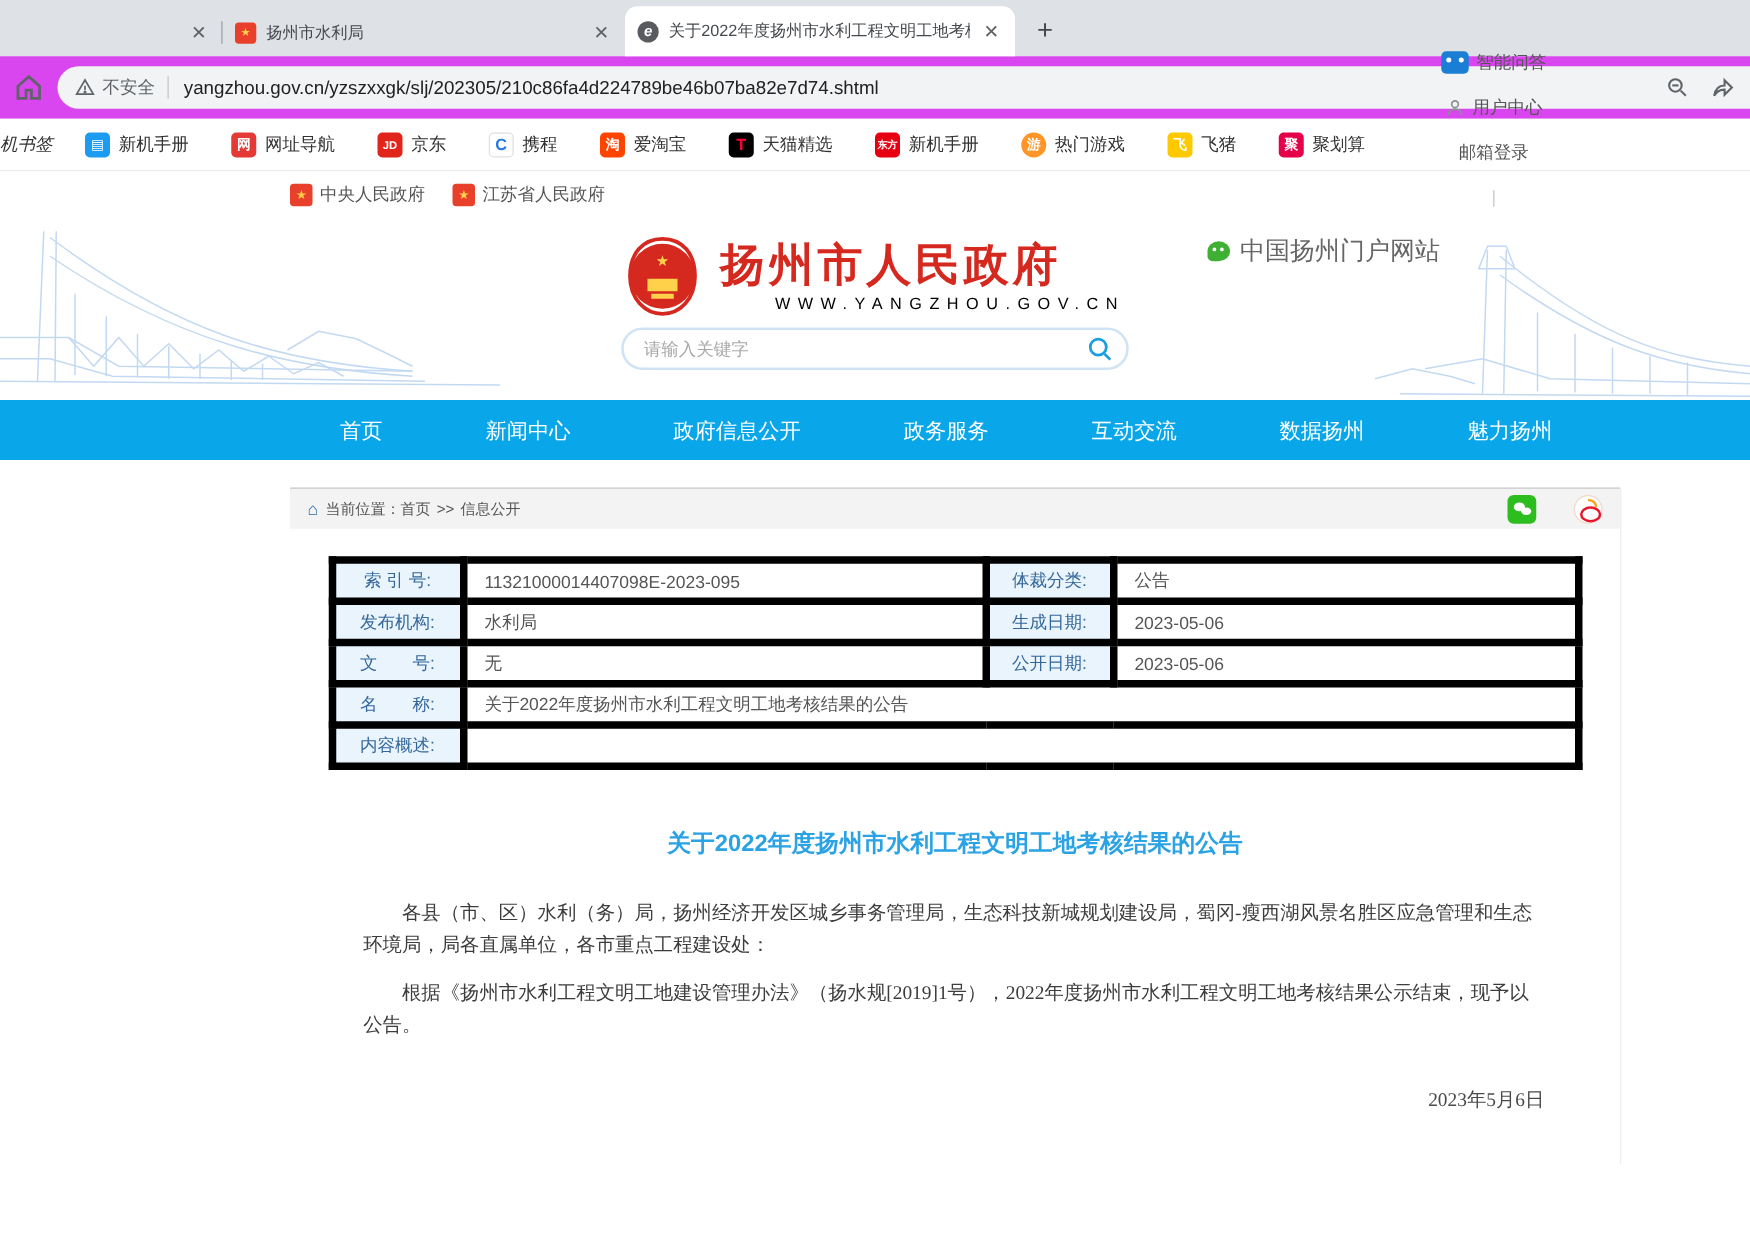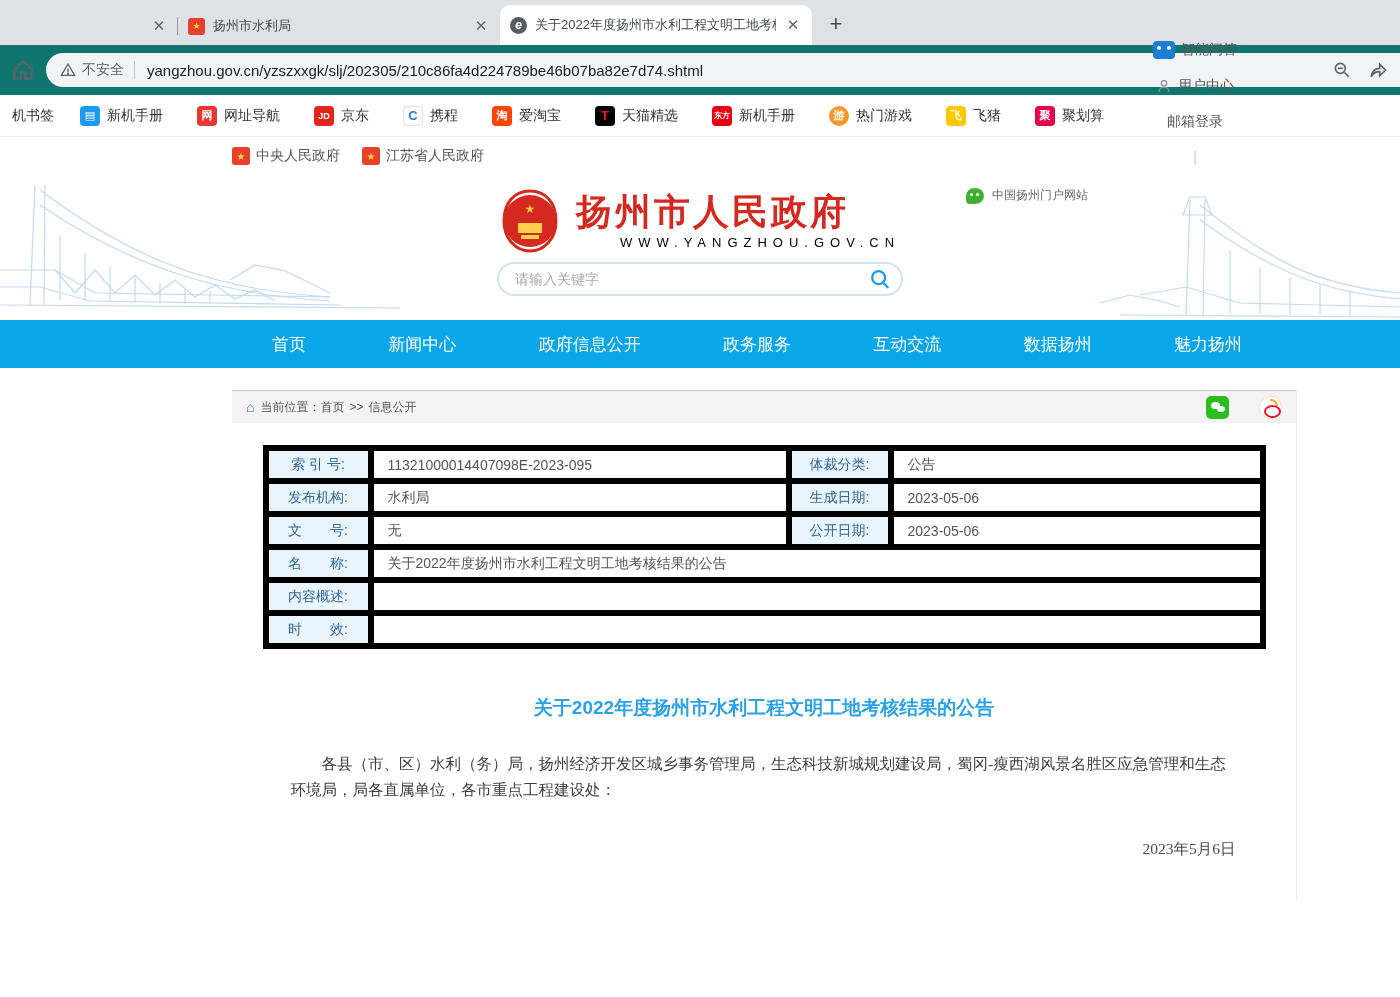--- a/index.html
+++ b/index.html
@@ -13,32 +13,32 @@
   .tab .sep { position:absolute; right:0; top:10px; height:18px; width:1px; background:#9aa0a6; }
   .tab-ghost { width:178px; justify-content:flex-end; }
   .tab-inactive { width:322px; }
   .tab-active { width:312px; background:#fff; border-radius:10px 10px 0 0; height:40px; }
   .tab-title { flex:1; white-space:nowrap; overflow:hidden; margin:0 8px; }
   .tab-close { width:18px; height:18px; display:flex; align-items:center; justify-content:center; border-radius:50%; color:#5f6368; font-size:15px; cursor:pointer; }
   .favicon-gov { width:17px; height:17px; border-radius:3px; background:#e8402a; color:#ffd04a; font-size:9px; display:flex; align-items:center; justify-content:center; flex:none; }
   .favicon-e { width:17px; height:17px; border-radius:50%; background:#595b5e; color:#fff; font-size:12px; font-weight:bold; display:flex; align-items:center; justify-content:center; font-style:italic; flex:none; }
   .newtab-btn { width:28px; height:28px; margin:0 0 7px 10px; display:flex; align-items:center; justify-content:center; font-size:22px; color:#45494d; border-radius:50%; }
 
-  .toolbar { height:50px; background:#0f766e; display:flex; align-items:center; padding:0 0 0 10px; }
+  .toolbar { height:50px; background:#d946ef; display:flex; align-items:center; padding:0 0 0 10px; }
   .home-ic { width:26px; height:26px; color:#5f6368; flex:none; margin-right:10px; }
   .omnibox { flex:1; height:34px; background:#f1f3f4; border-radius:17px 0 0 17px; display:flex; align-items:center; padding:0 12px 0 14px; font-size:15px; color:#202124; }
   .warn-ic { color:#5f6368; margin-right:6px; flex:none; }
   .sec-text { color:#5f6368; font-size:14px; margin-right:10px; white-space:nowrap; }
   .omni-sep { width:1px; height:18px; background:#c4c7ca; margin-right:12px; }
   .url-text { white-space:nowrap; overflow:hidden; flex:1; }
   .omni-right { display:flex; align-items:center; gap:16px; color:#5f6368; margin-left:10px; }
 
   .bookmarks { height:42px; background:#fff; border-bottom:1px solid #ececec; display:flex; align-items:center; font-size:14px; color:#333; }
   .bk-item { display:flex; align-items:center; gap:7px; margin-right:34px; cursor:pointer; white-space:nowrap; }
-  .bk-first { margin-left:12px; margin-right:26px; }
+  .bk-first { margin-left:0; margin-right:26px;font-style:italic; }
   .bk-ic { width:20px; height:20px; border-radius:4px; color:#fff; font-size:11px; font-weight:bold; display:flex; align-items:center; justify-content:center; flex:none; }
   .ic-xinji { background:#1d9bf0; }
   .ic-daohang { background:#e53935; }
   .ic-jd { background:#e1251b; font-size:9px; }
   .ic-ctrip { background:#fff; color:#2577e3; border:1px solid #e0e0e0; font-size:13px; }
   .ic-taobao { background:#ff4400; }
   .ic-tmall { background:#000; color:#ff0036; font-size:13px; }
   .ic-dongfang { background:#e60012; font-size:8px; }
   .ic-game { background:#ff9526; border-radius:50%; }
   .ic-feizhu { background:#ffc900; }
@@ -56,21 +56,21 @@
   .person-ic { width:16px; height:16px; color:#8a8f94; flex:none; }
   .bar-divider { color:#ccc; }
 
   
   .banner { position:relative; height:145px; background:#fff; overflow:hidden; }
   .banner-art { position:absolute; top:0; left:0; width:1400px; height:145px; }
   .logo-row { position:absolute; top:14px; left:0; width:100%; display:flex; justify-content:center; align-items:center; gap:16px; }
   .emblem-big { width:60px; height:64px; flex:none; }
   .site-name { color:#d5281e; font-size:36px; font-weight:bold; letter-spacing:3px; line-height:1.1; }
   .site-url { color:#000000; font-size:13px; letter-spacing:6px; margin-top:3px;margin-left:44px; }
-  .portal-tag { position:absolute; left:966px; top:12px; display:flex; align-items:center; gap:8px; font-size:12px; color:#666; }
+  .portal-tag { position:absolute; left:966px; top:12px; display:flex; align-items:center; gap:8px; font-size:20px; color:#666; }
   .wechat-dot { width:18px; height:16px; background:#3eb135; border-radius:50% 50% 50% 4px; position:relative; flex:none; }
   .wechat-dot:before { content:""; position:absolute; left:4px; top:5px; width:3px; height:3px; border-radius:50%; background:#fff; box-shadow:6px 0 0 #fff; }
   .search-row { position:absolute; top:87px; left:0; width:100%; display:flex; justify-content:center; }
   .search-pill { width:406px; height:34px; border:2px solid #cfe3f5; border-radius:18px; background:#fff; display:flex; align-items:center; padding:0 10px 0 16px; }
   .search-pill input { border:none; outline:none; flex:1; font-size:14px; color:#333; background:transparent; font-family:inherit; }
   .search-pill input::placeholder { color:#a9a9a9; }
   .search-ic { width:22px; height:22px; color:#1b9de2; flex:none; cursor:pointer; }
 
   
   .nav { height:48px; background:#09a7e9; }
@@ -349,30 +349,27 @@
         <td class="val">2023-05-06</td>
       </tr>
       <tr>
         <td class="lbl">名　　称:</td>
         <td class="val" colspan="3">关于2022年度扬州市水利工程文明工地考核结果的公告</td>
       </tr>
       <tr>
         <td class="lbl">内容概述:</td>
         <td class="val" colspan="3"></td>
       </tr>
-      <tr>
-        <td class="lbl">时　　效:</td>
-        <td class="val" colspan="3"></td>
-      </tr>
     </tbody>
       </table>
 
     <div class="article">
       <div class="article-title">关于2022年度扬州市水利工程文明工地考核结果的公告</div>
       <div class="article-body">
         <p class="p1">各县（市、区）水利（务）局，扬州经济开发区城乡事务管理局，生态科技新城规划建设局，蜀冈-瘦西湖风景名胜区应急管理和生态环境局，局各直属单位，各市重点工程建设处：</p>
+        <p class="p2">根据《扬州市水利工程文明工地建设管理办法》（扬水规[2019]1号），2022年度扬州市水利工程文明工地考核结果公示结束，现予以公告。</p>
       </div>
       <div class="article-date">2023年5月6日</div>
 
     </div>
   </div>
 
 </div>
 
 </body></html>

